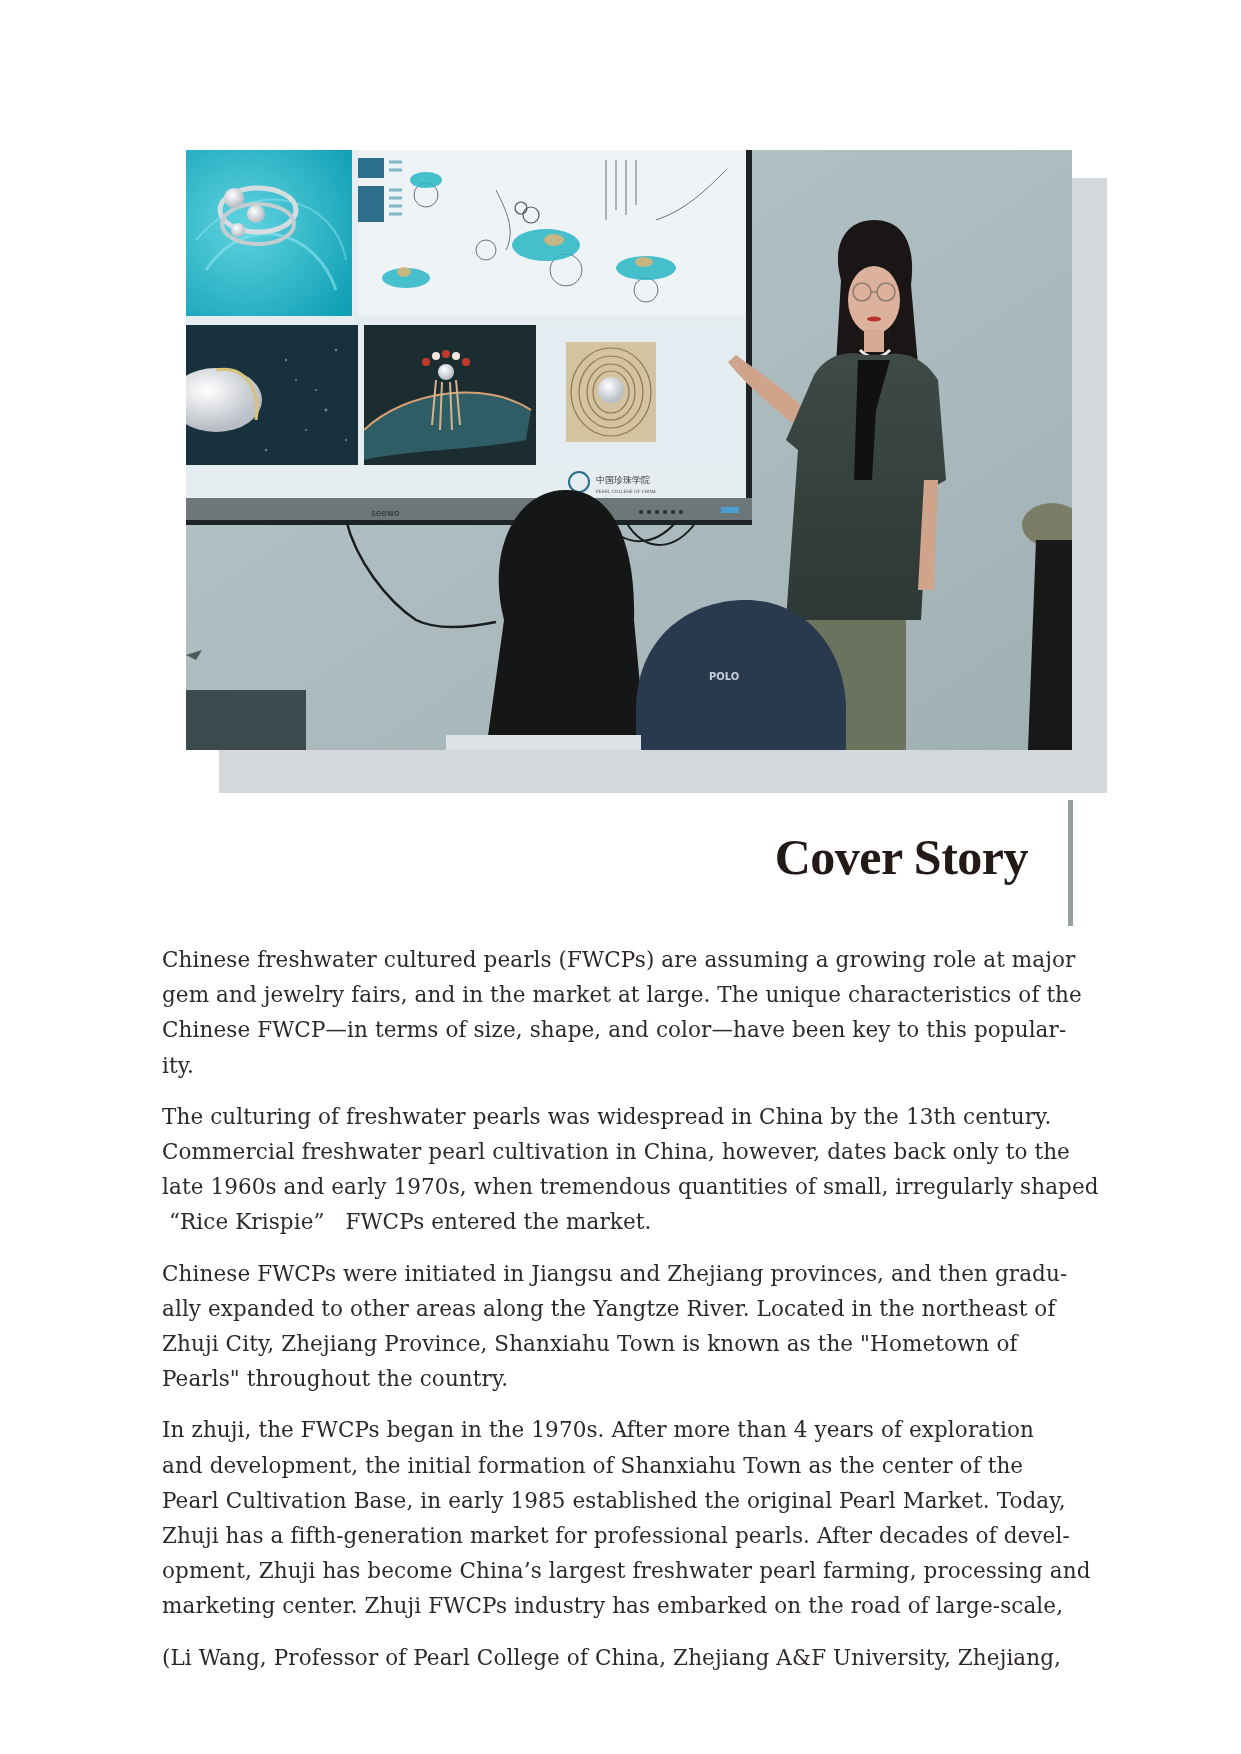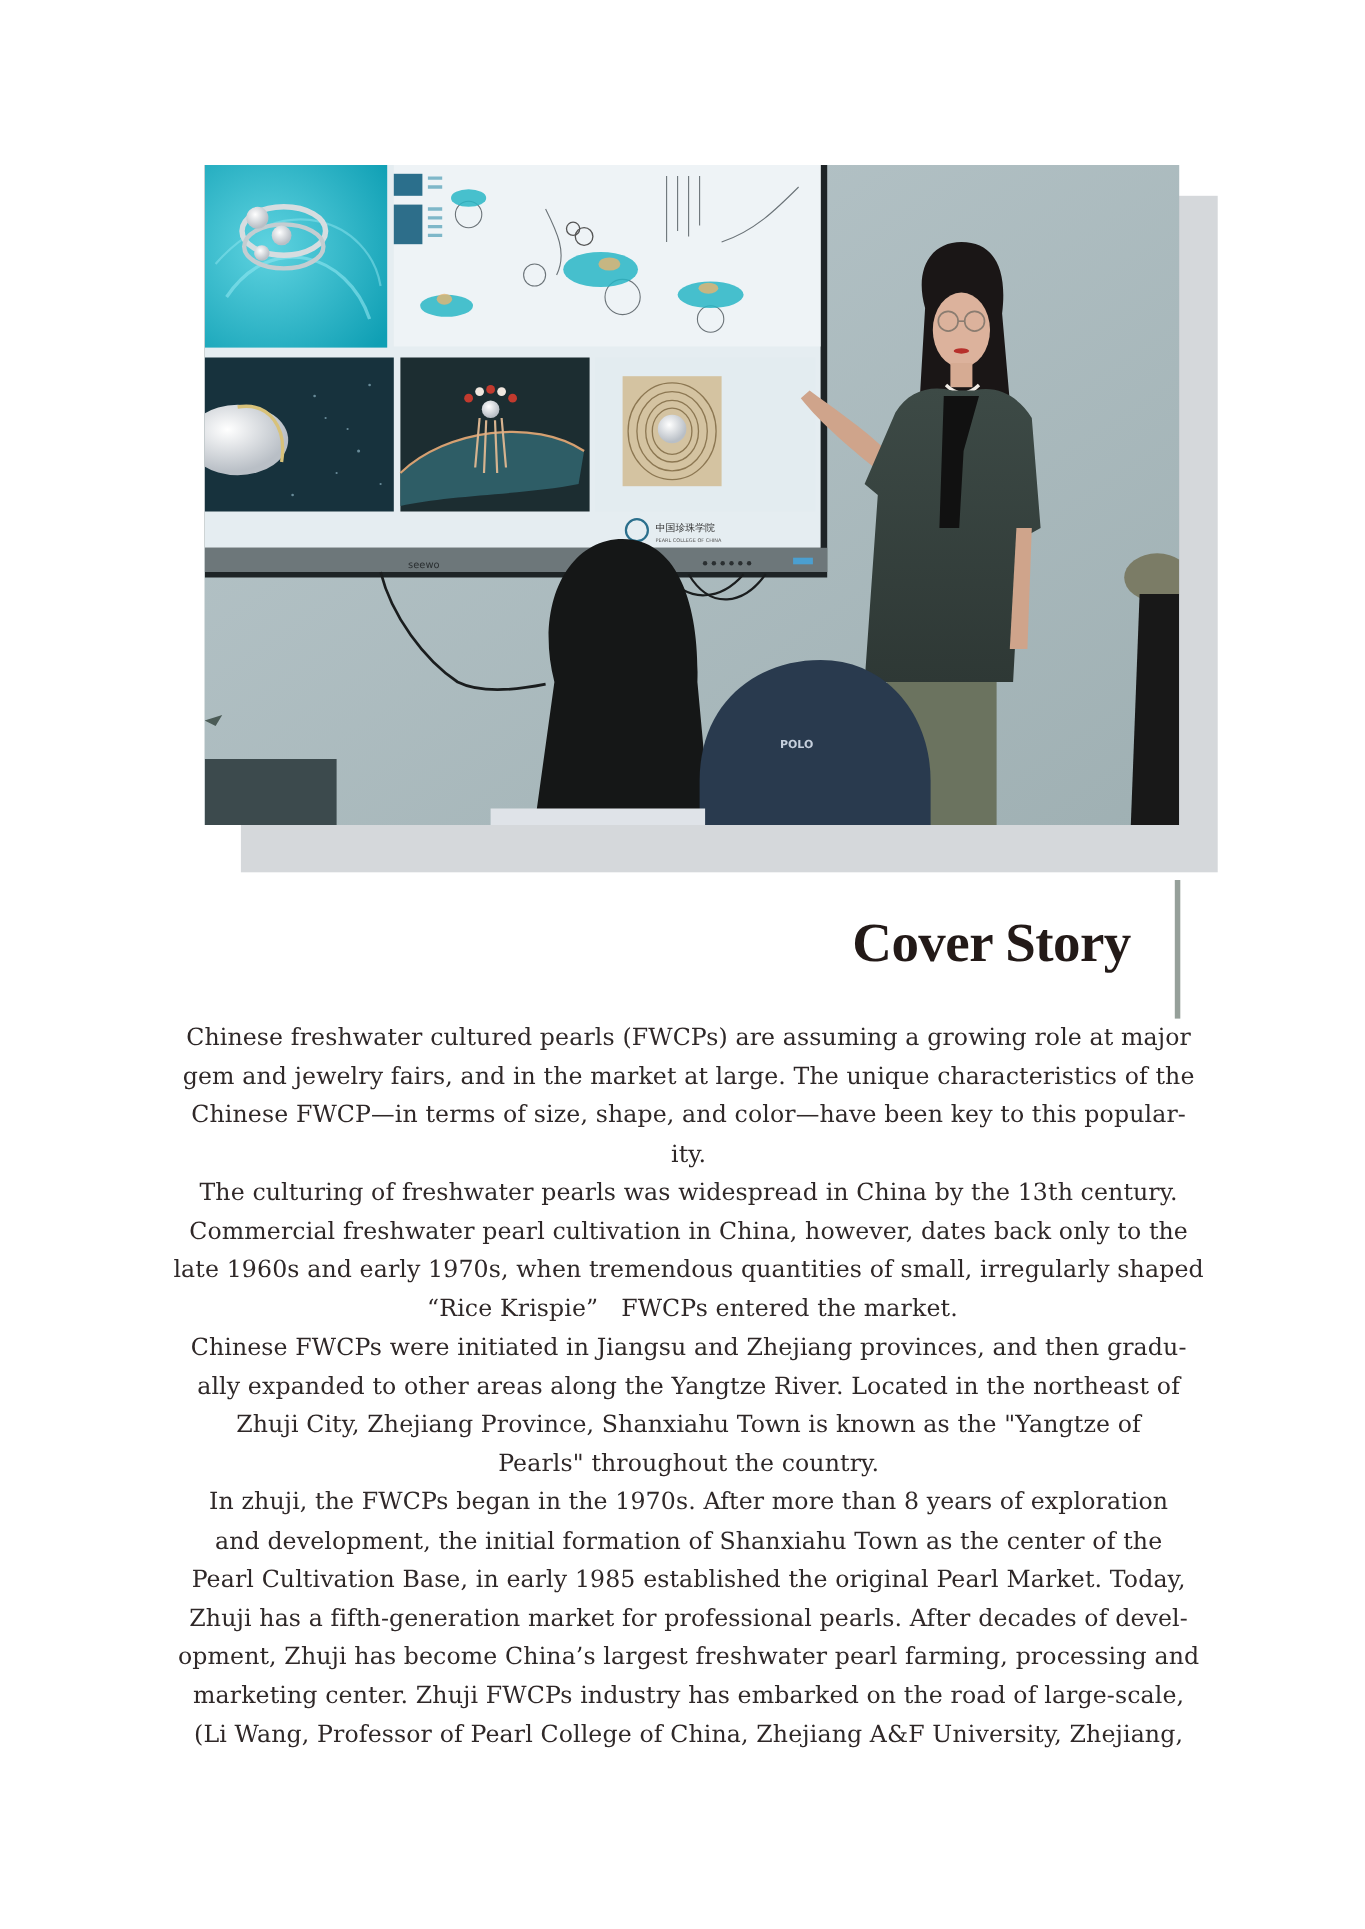--- a/index.html
+++ b/index.html
@@ -64,22 +64,21 @@
       top: 926px;
       width: 960px;
       font-family: "DejaVu Serif", "Liberation Serif", serif;
       font-size: 21.5px;
       line-height: 35.2px;
       color: #2f2828;
       font-weight: normal;
       letter-spacing: 0.1px;
     }
     .article p {
-      margin: 0;
-      text-align: center;
+      margin: 16px;
     }
     .line {
       display: block;
       white-space: nowrap;
     }
   </style>
 </head>
 <body>
 
 <div class="photo-backdrop"></div>
@@ -263,25 +262,25 @@
   </p>
   <p>
     <span class="line">The culturing of freshwater pearls was widespread in China by the 13th century.</span>
     <span class="line">Commercial freshwater pearl cultivation in China, however, dates back only to the</span>
     <span class="line">late 1960s and early 1970s, when tremendous quantities of small, irregularly shaped</span>
     <span class="line">&nbsp;“Rice Krispie”&nbsp;&nbsp;&nbsp;FWCPs entered the market.</span>
   </p>
   <p>
     <span class="line">Chinese FWCPs were initiated in Jiangsu and Zhejiang provinces, and then gradu-</span>
     <span class="line">ally expanded to other areas along the Yangtze River. Located in the northeast of</span>
-    <span class="line">Zhuji City, Zhejiang Province, Shanxiahu Town is known as the "Yangtze of</span>
+    <span class="line">Zhuji City, Zhejiang Province, Shanxiahu Town is known as the "Hometown of</span>
     <span class="line">Pearls" throughout the country.</span>
   </p>
   <p>
-    <span class="line">In zhuji, the FWCPs began in the 1970s. After more than 8 years of exploration</span>
+    <span class="line">In zhuji, the FWCPs began in the 1970s. After more than 4 years of exploration</span>
     <span class="line">and development, the initial formation of Shanxiahu Town as the center of the</span>
     <span class="line">Pearl Cultivation Base, in early 1985 established the original Pearl Market. Today,</span>
     <span class="line">Zhuji has a fifth-generation market for professional pearls. After decades of devel-</span>
     <span class="line">opment, Zhuji has become China’s largest freshwater pearl farming, processing and</span>
     <span class="line">marketing center. Zhuji FWCPs industry has embarked on the road of large-scale,</span>
   </p>
   <p>
     <span class="line">(Li Wang, Professor of Pearl College of China, Zhejiang A&amp;F University, Zhejiang,</span>
   </p>
 </div>

